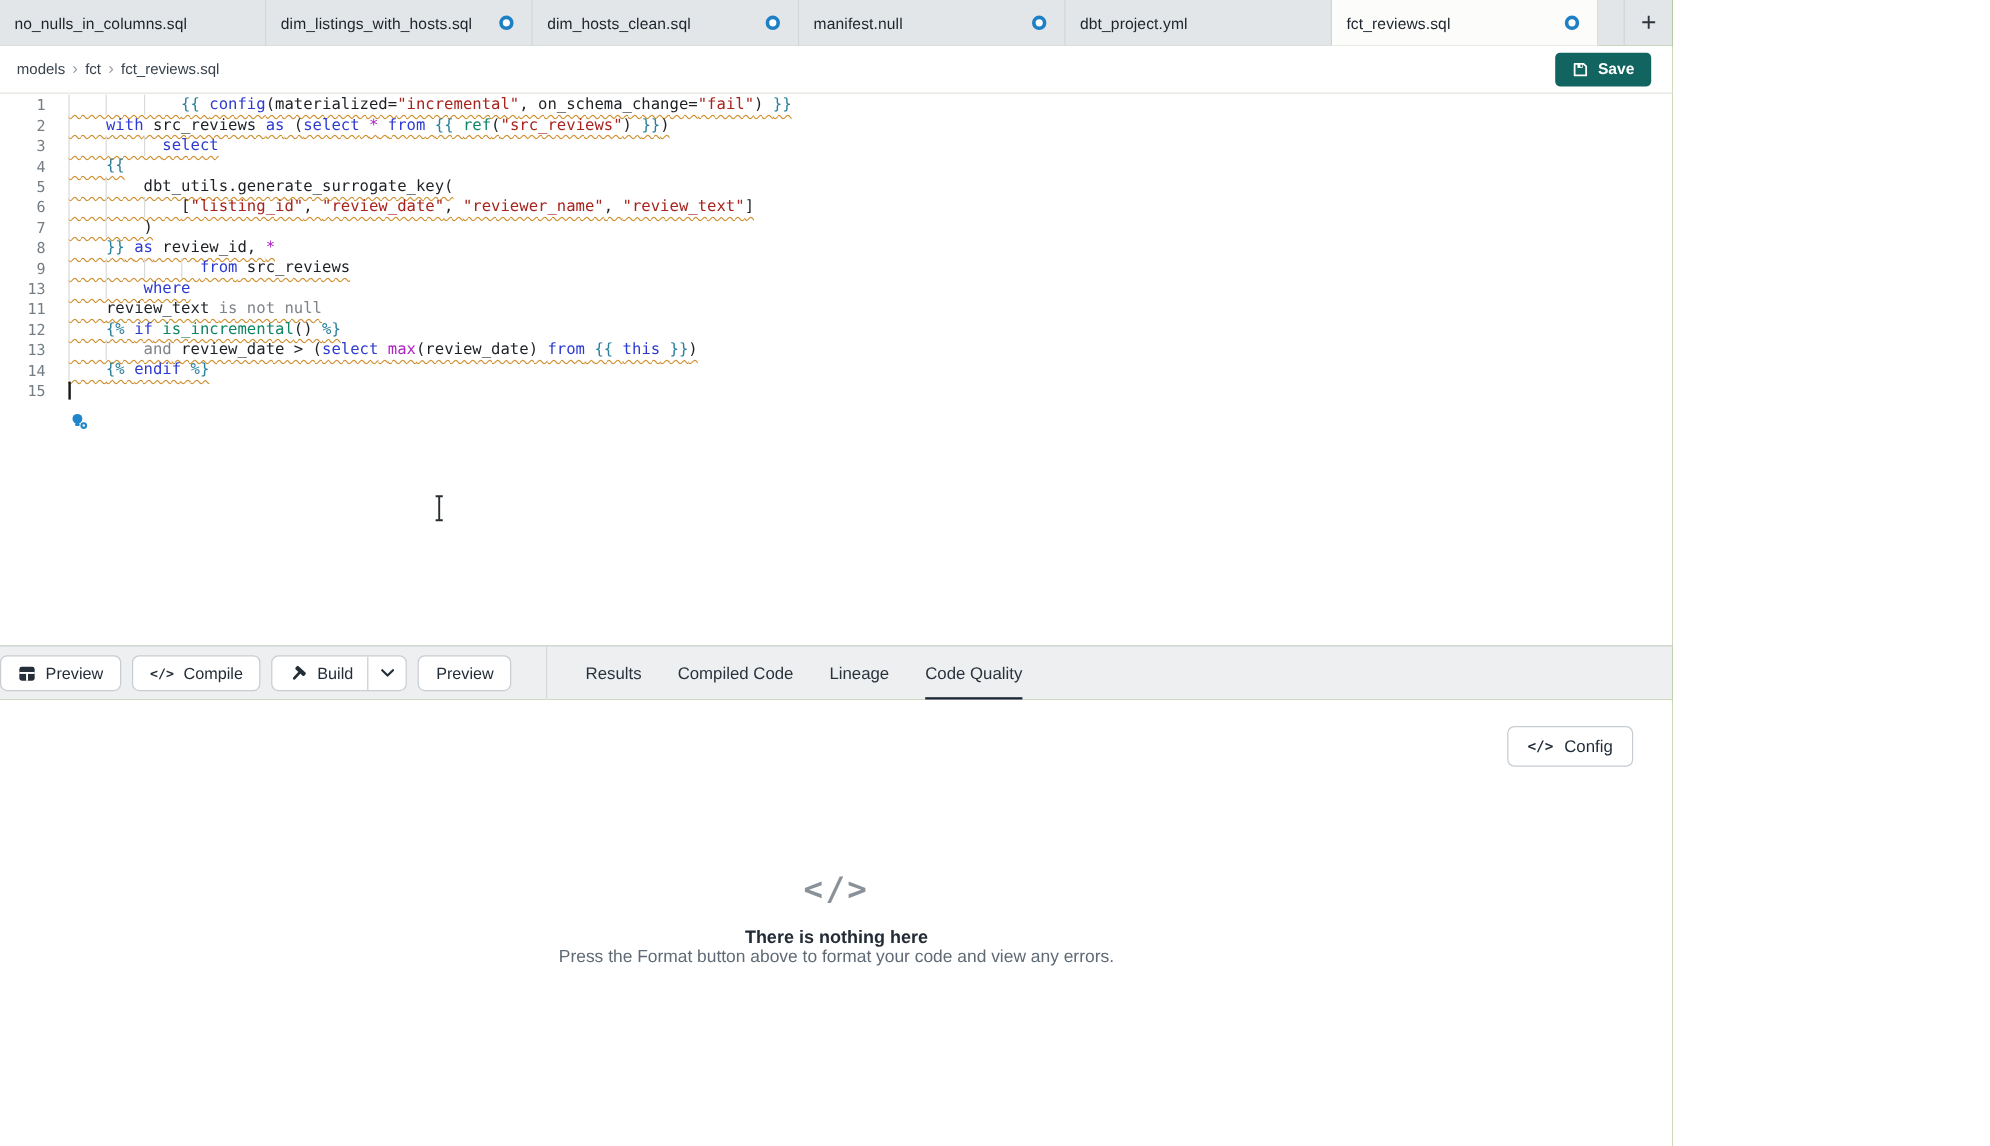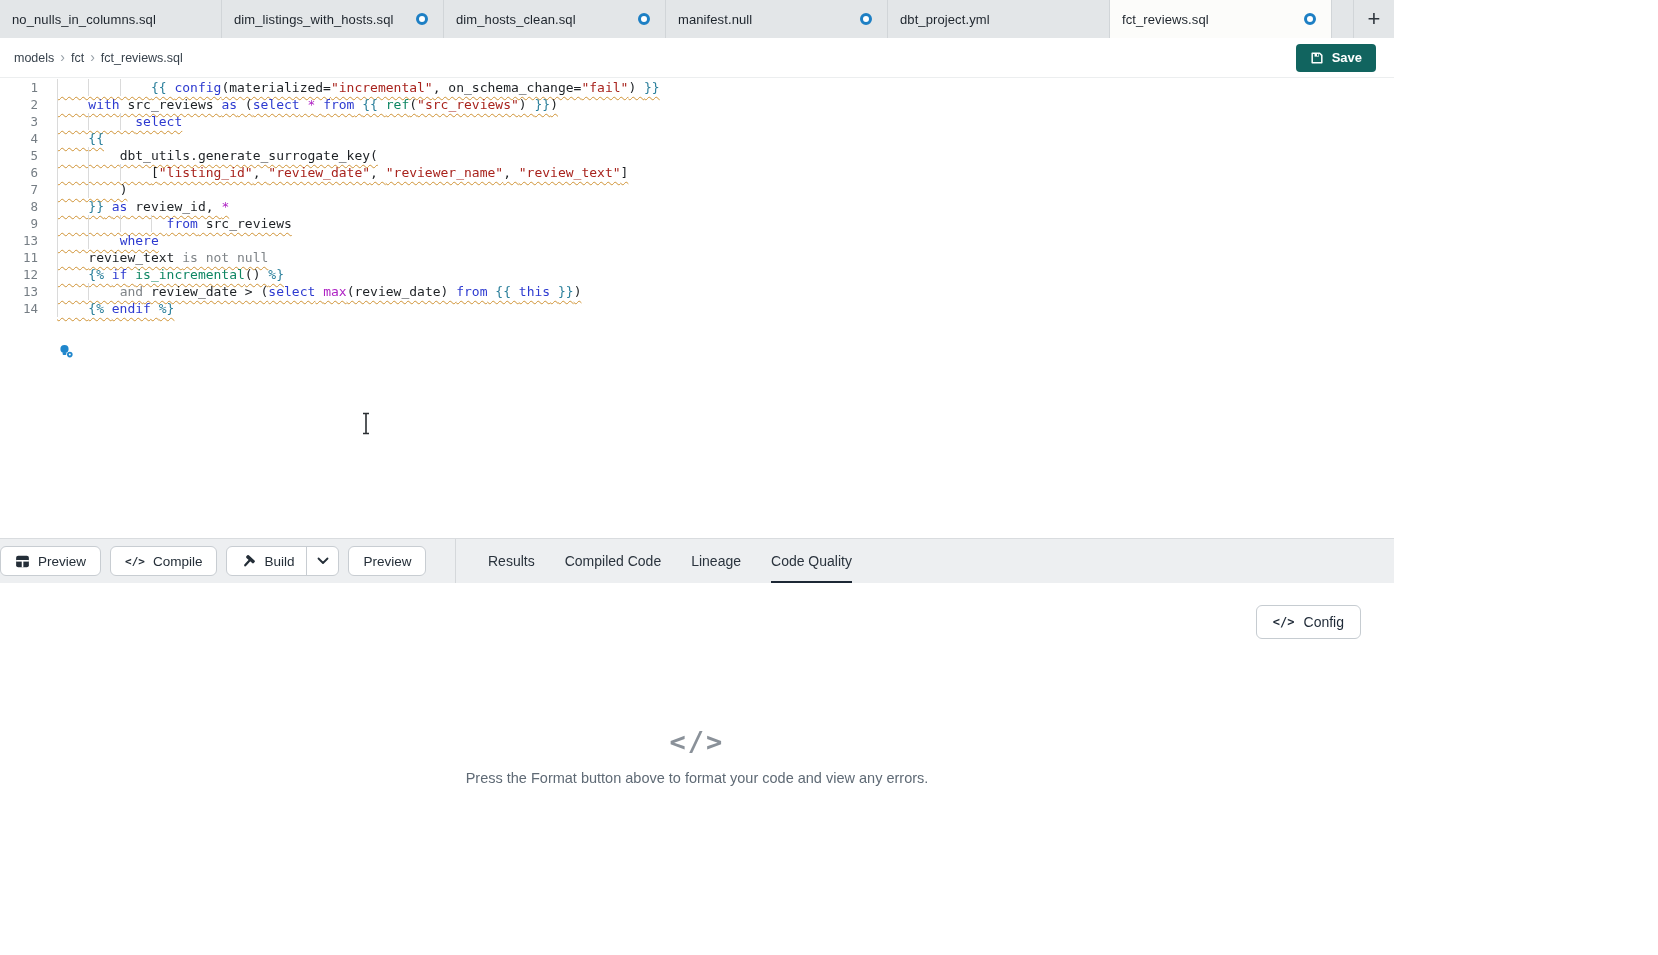--- a/index.html
+++ b/index.html
@@ -94,21 +94,21 @@
   
   #panel { position:relative; height:372px; background:#ffffff; }
   #config-btn {
     position:absolute; top:22px; right:33px; display:flex; align-items:center; gap:9px;
     height:34px; padding:0 16px; background:#fff; border:1px solid #c6ccd1; border-radius:6px;
     font-size:14px; color:#1f2a37; cursor:pointer;
   }
   #empty-state { position:absolute; left:0; right:0; top:143px; text-align:center; }
   #empty-icon { font-family:"DejaVu Sans Mono", monospace; font-size:27px; font-weight:bold; color:#8a9199; letter-spacing:2px; }
   #empty-title { margin-top:16px; font-size:15px; font-weight:bold; color:#232b35; }
-  #empty-sub { margin-top:13px; font-size:14.5px; color:#5f6a75; }
+  #empty-sub { margin-top:0; font-size:14.5px; color:#5f6a75; }
   #chat-fab {
     position:absolute; left:1594px; top:916px; width:54px; height:54px; border-radius:50%;
     background:#0f6a6d; display:flex; align-items:center; justify-content:center; cursor:pointer;
     box-shadow:0 2px 6px rgba(0,0,0,.25);
   }
 </style>
 </head>
 <body>
 
 <div id="app">
@@ -239,20 +239,25 @@
         <div class="code-line">
           <span class="ln">13</span>
           <div class="guide" style="left: 57px;"></div>
           <div class="guide" style="left: 88.29px;"></div>
           <span class="code-text warn">        <span class="tk-o">and</span><span class="tk-p"> review_date &gt; (</span><span class="tk-k">select</span><span class="tk-p"> </span><span class="tk-m">max</span><span class="tk-p">(review_date) </span><span class="tk-k">from</span><span class="tk-p"> </span><span class="tk-j">{{ </span><span class="tk-k">this</span><span class="tk-p"> </span><span class="tk-j">}}</span><span class="tk-p">)</span></span>
         </div>
         <div class="code-line">
           <span class="ln">14</span>
           <div class="guide" style="left: 57px;"></div>
           <span class="code-text warn">    <span class="tk-j">{% </span><span class="tk-k">endif</span><span class="tk-p"> </span><span class="tk-j">%}</span></span>
+        </div>
+        <div class="code-line">
+          <span class="ln">15</span>
+          <span class="code-text"></span>
+          <div id="cursor"></div>
         </div>
       </div>
     <div id="editor-ruler"></div>
 
     <div id="bulb">
       <svg width="16" height="15" viewBox="0 0 16 15">
         <circle cx="6.5" cy="5" r="4.1" fill="#1f86cc"></circle>
         <rect x="4.6" y="8.6" width="3.8" height="2.4" rx="1" fill="#1f86cc"></rect>
         <circle cx="11.8" cy="10.6" r="2.8" fill="#1f86cc"></circle>
         <circle cx="11.8" cy="10.6" r="1" fill="#ffffff"></circle>
@@ -334,20 +339,21 @@
   </div>
 
   <div id="panel">
     <button id="config-btn">
       <span class="mono-glyph" style="font-size:12px;color:#1f2a37">&lt;/&gt;</span>
       <span>Config</span>
     </button>
 
     <div id="empty-state">
       <div id="empty-icon">&lt;/&gt;</div>
+      <div id="empty-title">There is nothing here</div>
       <div id="empty-sub">Press the Format button above to format your code and view any errors.</div>
     </div>
   </div>
 
   <div id="chat-fab">
     <span style="display:flex">
       <svg width="28" height="28" viewBox="0 0 24 24">
         <rect x="4.5" y="6.5" width="15" height="10.5" rx="2.6" fill="#ffffff"></rect>
         <rect x="1.8" y="10" width="2" height="3.6" rx="1" fill="#ffffff"></rect>
         <rect x="20.2" y="10" width="2" height="3.6" rx="1" fill="#ffffff"></rect>

